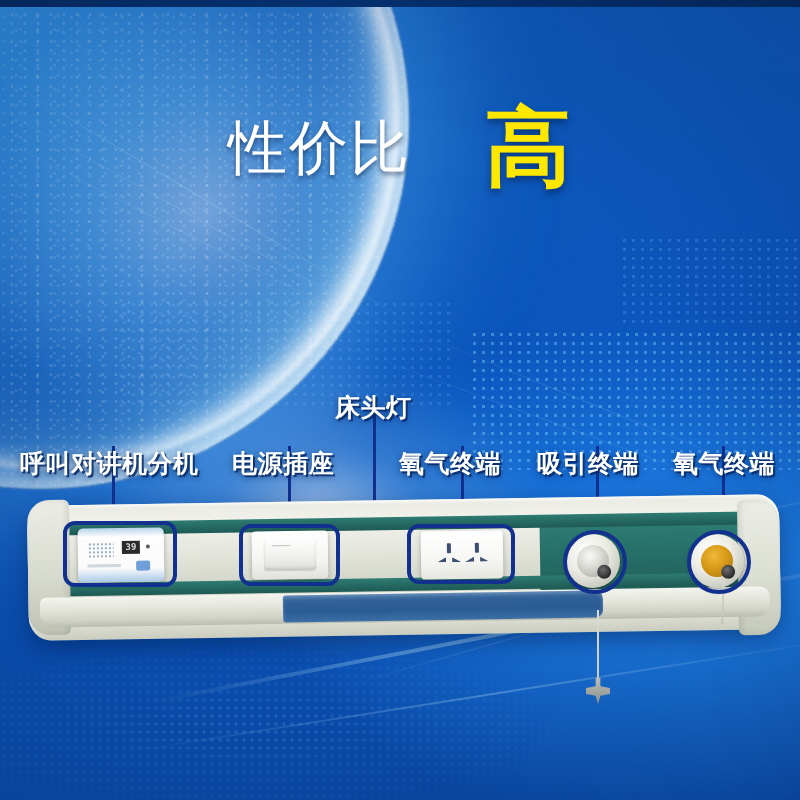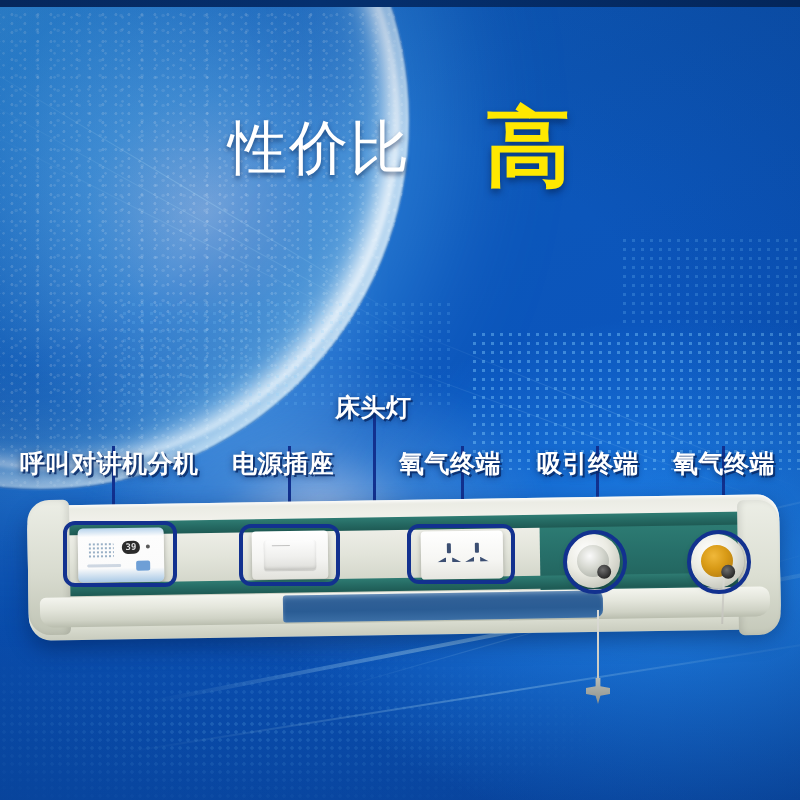--- a/index.html
+++ b/index.html
@@ -190,21 +190,21 @@
     box-shadow:0 2px 5px rgba(0,0,0,.30);
   }
   .ic-speaker{
     position:absolute; left:10px; top:14px; width:26px; height:16px;
     background-image:radial-gradient(circle, rgba(120,150,180,.75) 0 .8px, transparent 1.1px);
     background-size:4px 4px;
     border-radius:3px;
   }
   .ic-display{
     position:absolute; left:44px; top:13px; width:18px; height:13px;
-    background:#2b2b2b; border-radius:6px;
+    background:#2b2b2b; border-radius:0;
     color:#dcdcdc; font-size:9px; font-weight:bold; line-height:13px; text-align:center;
     font-family:"DejaVu Sans Mono","Liberation Mono",monospace;
   }
   .ic-led{ position:absolute; left:68px; top:17px; width:4px; height:4px; border-radius:50%; background:#5a5a5a; }
   .ic-btn{ position:absolute; left:58px; top:33px; width:14px; height:10px; background:#6e9fd6; border-radius:2px; }
   .ic-slot{ position:absolute; left:9px; top:36px; width:34px; height:3px; background:rgba(150,170,195,.45); border-radius:2px; }
 
   
   .switch{
     position:absolute; left:252px; top:531px; width:76px; height:48px;

